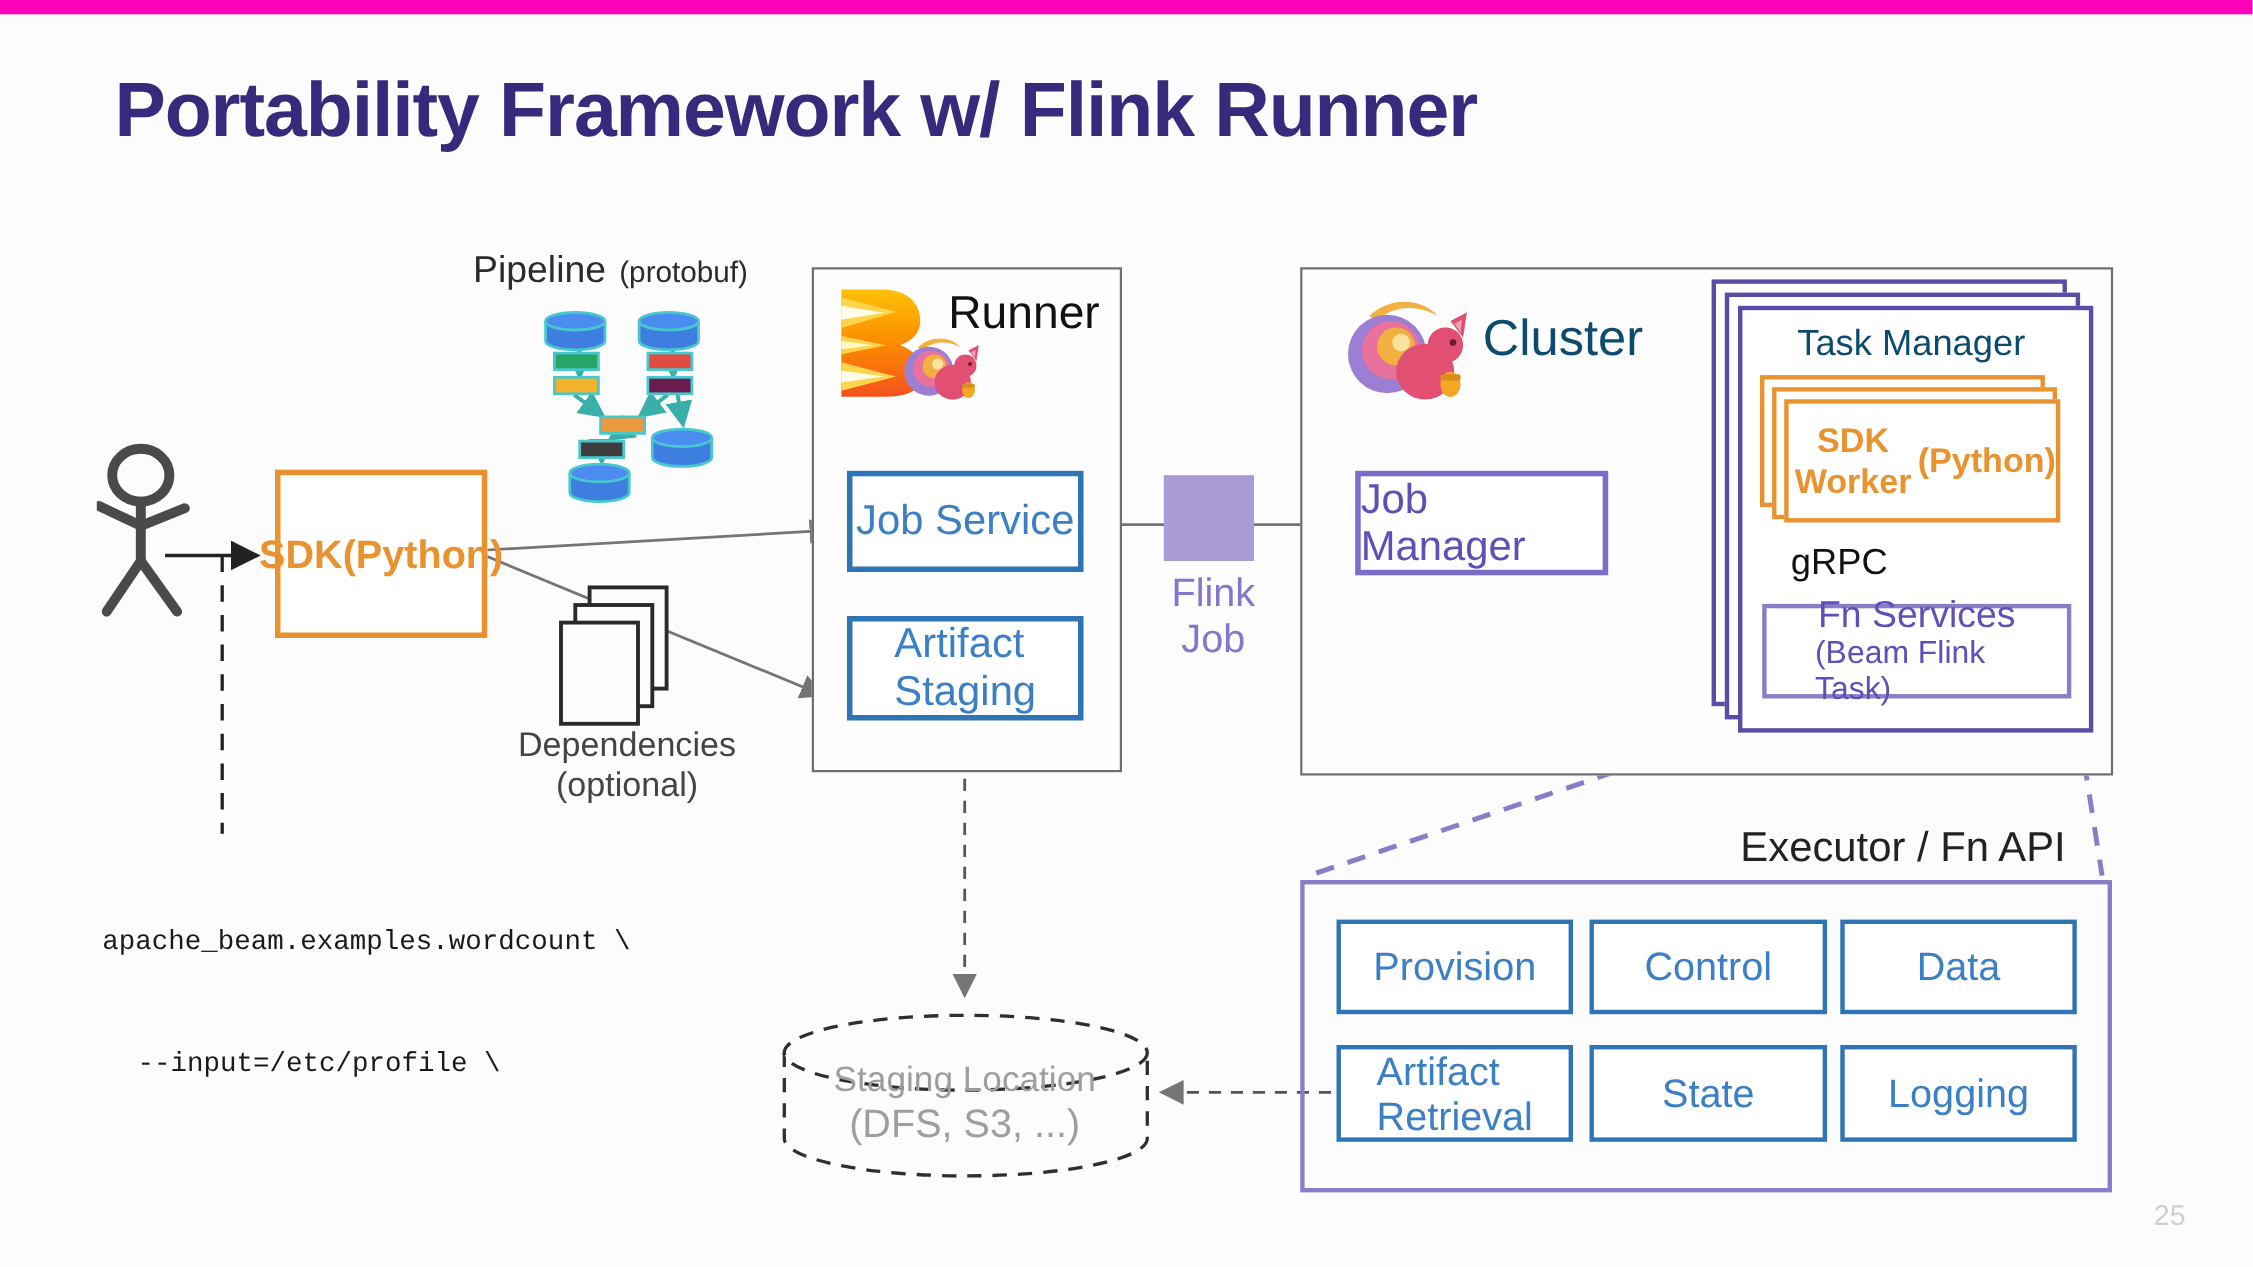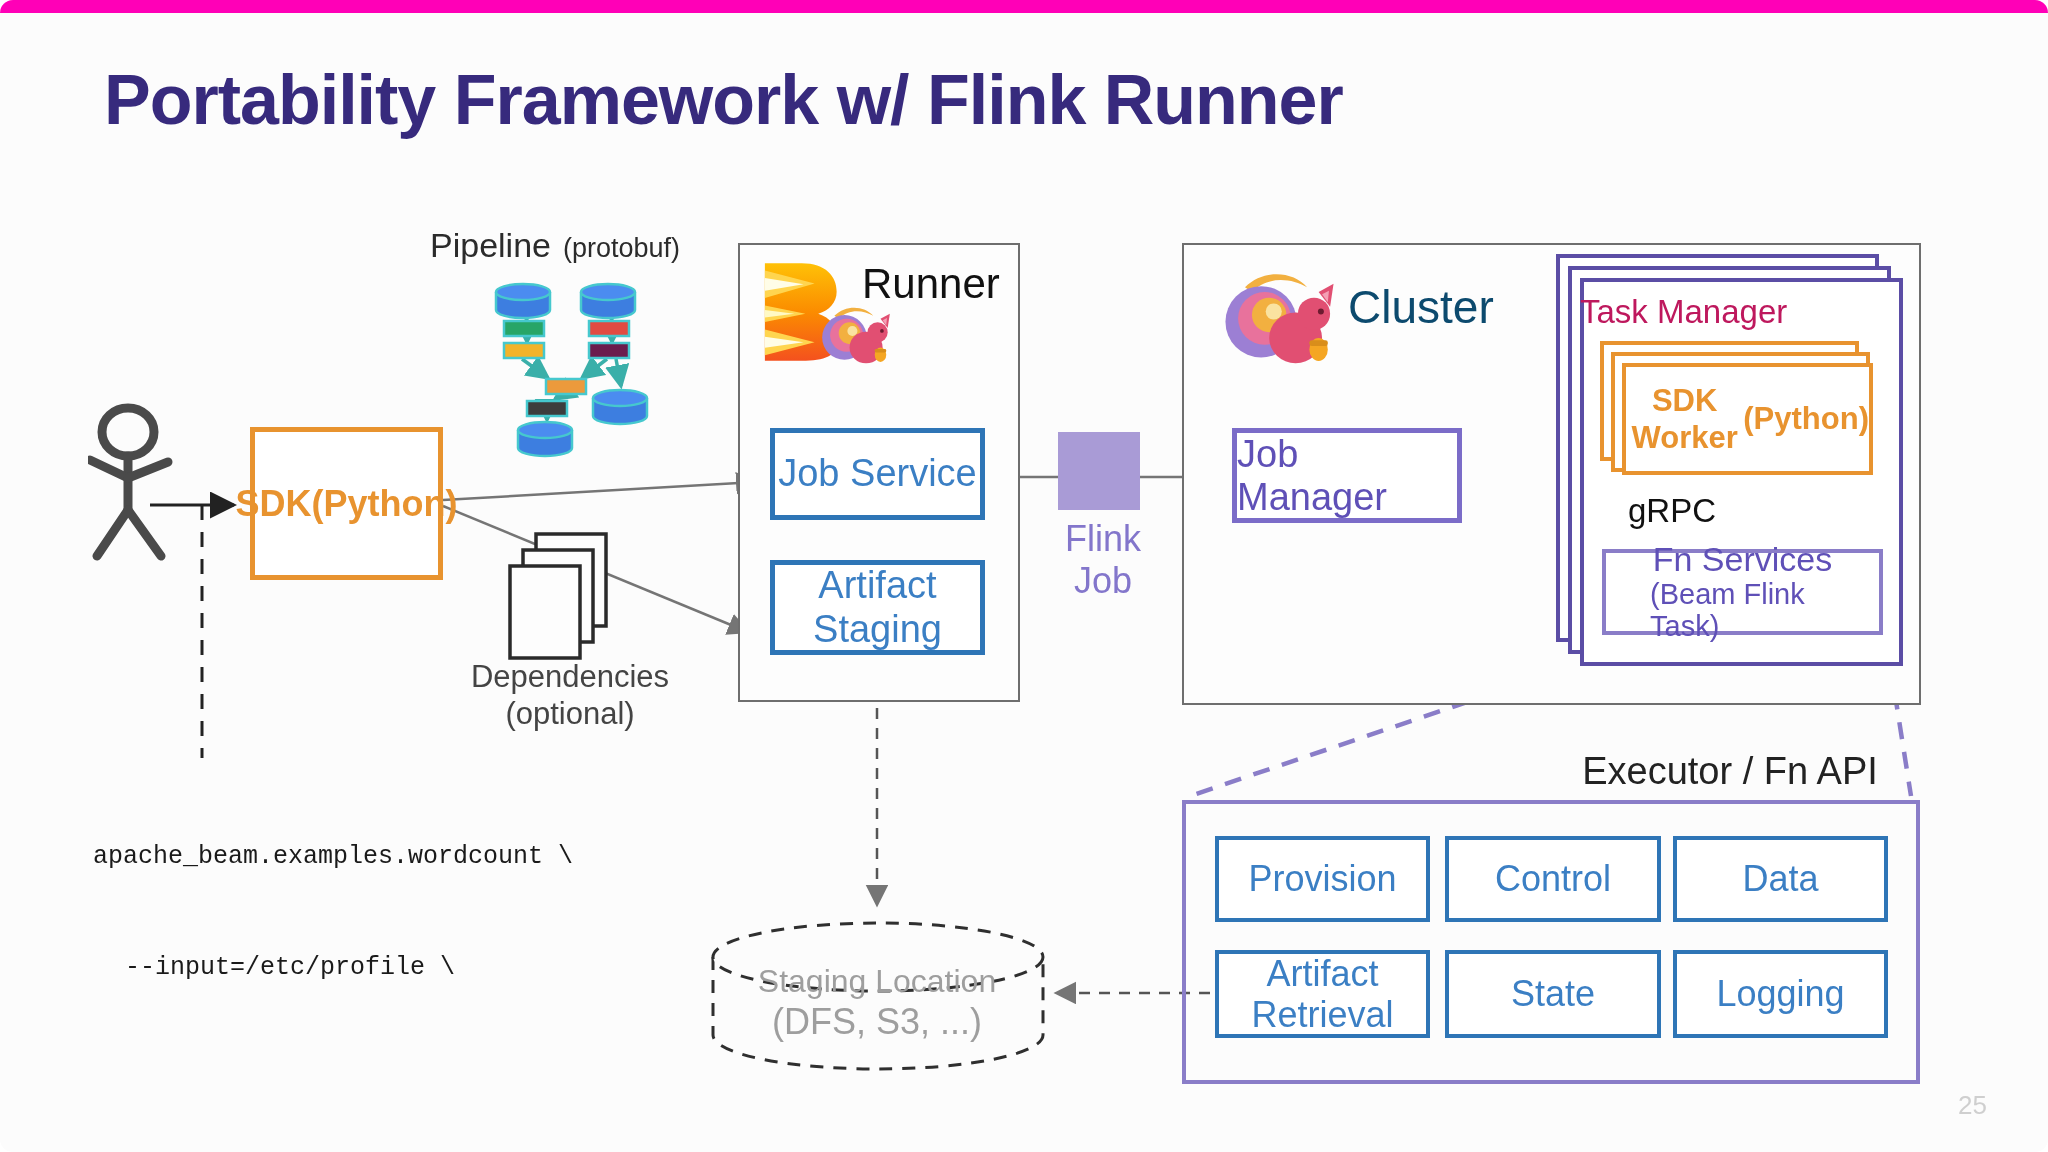--- a/index.html
+++ b/index.html
@@ -1,23 +1,23 @@
 <!DOCTYPE html>
 <html><head>
 <meta charset="utf-8">
 <style>
   html,body{margin:0;padding:0;background:#fff;}
   #slide{position:relative;width:2048px;height:1152px;background:#fcfcfc;overflow:hidden;
-         font-family:"Liberation Sans",sans-serif;border-radius:13px;}
+         font-family:"Liberation Sans",sans-serif;}
   .abs{position:absolute;}
   #topbar{left:0;top:0;width:2048px;height:13px;background:#ff00b7;}
   #title{left:104px;top:60px;font-size:70px;font-weight:bold;color:#372a7d;letter-spacing:-1px;white-space:nowrap;}
   .panel{border:2px solid #6e6e6e;background:#fdfdfd;}
   .bluebox{border:5px solid #2e75b6;background:#fff;color:#3b7fc4;display:flex;align-items:center;justify-content:center;
-           text-align:center;font-size:38px;line-height:1.15;}
+           font-size:38px;line-height:1.15;}
   .bluebox4{border-width:4px;font-size:36px;}
   .orangebox{border:5px solid #e8932f;background:#fff;color:#e8932f;font-weight:bold;display:flex;flex-direction:row;
              align-items:center;justify-content:center;text-align:center;}
   .purplebox{border:5px solid #7b6cc8;background:#fff;color:#5f50b7;display:flex;align-items:center;justify-content:center;
              font-size:38px;}
   .tmlayer{border:4px solid #5b4da5;background:#fff;width:315px;height:380px;}
   .sdkwlayer{border:4px solid #e8932f;background:#fff;width:251px;height:112px;}
   #pipeline-label{left:420px;top:226px;width:270px;text-align:center;color:#2b2b2b;white-space:nowrap;}
   #pipeline-label .big{font-size:34px;}
   #pipeline-label .small{font-size:27px;}
@@ -31,21 +31,21 @@
   #job-service{left:770px;top:428px;width:205px;height:82px;}
   #artifact-staging{left:770px;top:560px;width:205px;height:85px;}
   #flink-job-square{left:1058px;top:432px;width:82px;height:78px;background:#a99bd6;}
   #flink-job-label{left:1038px;top:518px;width:130px;text-align:center;font-size:36px;color:#8376cb;}
   #cluster-panel{left:1182px;top:243px;width:735px;height:458px;}
   #cluster-title{left:1348px;top:280px;font-size:46px;color:#0c4a6e;}
   #job-manager{left:1232px;top:428px;width:220px;height:85px;}
   #tm-back{left:1556px;top:254px;}
   #tm-mid{left:1568px;top:266px;}
   #tm-front{left:1580px;top:278px;}
-  #tm-title{left:1580px;top:293px;width:315px;font-size:33px;color:#be185d;}
+  #tm-title{left:1580px;top:293px;width:315px;text-align:center;font-size:33px;color:#0c4a6e;}
   #sdkw-back{left:1600px;top:341px;}
   #sdkw-mid{left:1611px;top:352px;}
   #sdkw-front{left:1622px;top:363px;width:243px;height:104px;border-width:4px;font-size:31px;line-height:1.2;}
   #grpc-label{left:1628px;top:492px;font-size:33px;color:#111;}
   #fn-services{left:1602px;top:549px;width:273px;height:78px;border-width:4px;flex-direction:column;line-height:1.1;justify-content:center;}
   #fn-services .l1{font-size:34px;}
   #fn-services .l2{font-size:29px;margin-left:44px;}
   #executor-panel{left:1182px;top:800px;width:730px;height:276px;border:4px solid #8a7dc8;background:transparent;}
   #executor-title{left:1540px;top:750px;width:380px;text-align:center;font-size:38px;color:#222;white-space:nowrap;}
   #staging-label{left:712px;top:962px;width:330px;text-align:center;color:#9e9e9e;line-height:1.2;}

